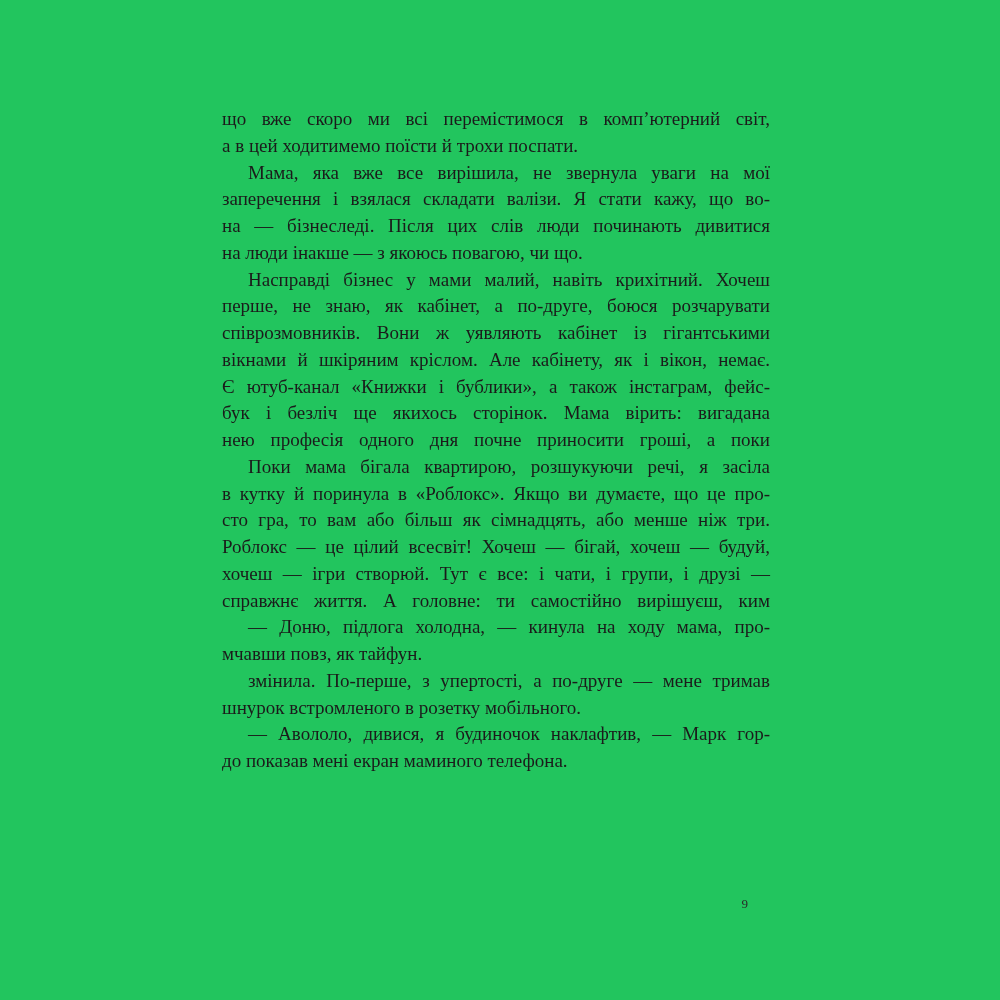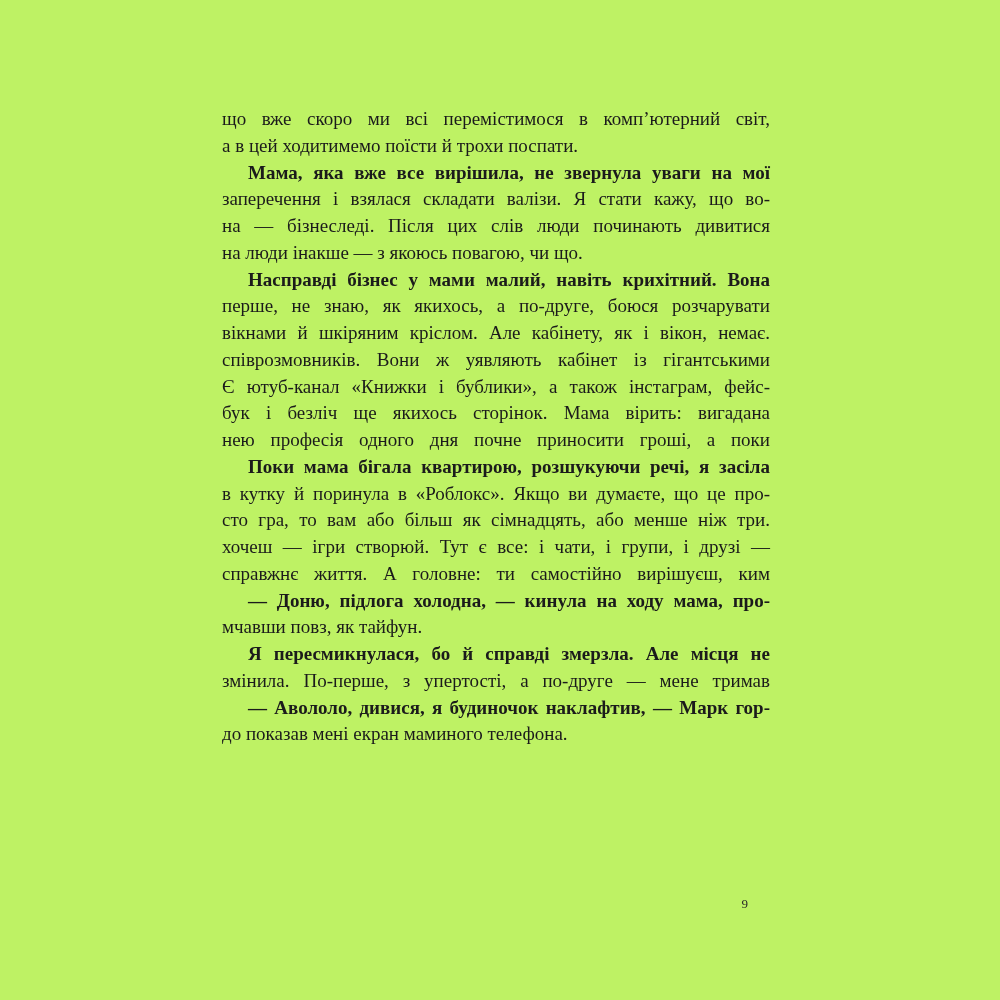--- a/index.html
+++ b/index.html
@@ -4,21 +4,21 @@
 <style>
   html, body {
     margin: 0;
     padding: 0;
     background: #ffffff;
   }
   .page {
     position: relative;
     width: 1000px;
     height: 1000px;
-    background: #bef264;
+    background: #22c55e;
     overflow: hidden;
     font-family: "Liberation Serif", "DejaVu Serif", serif;
     color: #1b1b1b;
   }
   .text-block {
     position: absolute;
     left: 222px;
     top: 106px;
     width: 548px;
     font-size: 19px;
@@ -32,21 +32,20 @@
   .line {
     text-align: justify;
     text-align-last: justify;
     white-space: normal;
   }
   .line.last {
     text-align-last: left;
   }
   .paragraph.indent .line:first-child {
     text-indent: 26px;
-    font-weight: bold;
   }
   .page-footer {
     position: absolute;
     left: 222px;
     top: 894px;
     width: 548px;
     text-align: right;
     padding-right: 0;
     box-sizing: border-box;
   }
@@ -67,42 +66,43 @@
         <div class="line">що вже скоро ми всі перемістимося в комп’ютерний світ,</div>
         <div class="line last">а в цей ходитимемо поїсти й трохи поспати.</div>
       </div>
       <div class="paragraph indent">
         <div class="line">Мама, яка вже все вирішила, не звернула уваги на мої</div>
         <div class="line">заперечення і взялася складати валізи. Я стати кажу, що во-</div>
         <div class="line">на — бізнеследі. Після цих слів люди починають дивитися</div>
         <div class="line last">на люди інакше — з якоюсь повагою, чи що.</div>
       </div>
       <div class="paragraph indent">
-        <div class="line">Насправді бізнес у мами малий, навіть крихітний. Вона</div>
-        <div class="line">перше, не знаю, як якихось, а по-друге, боюся розчарувати</div>
+        <div class="line">Насправді бізнес у мами малий, навіть крихітний. Хочеш</div>
+        <div class="line">перше, не знаю, як кабінет, а по-друге, боюся розчарувати</div>
+        <div class="line">співрозмовників. Вони ж уявляють кабінет із гігантськими</div>
         <div class="line">вікнами й шкіряним кріслом. Але кабінету, як і вікон, немає.</div>
-        <div class="line">співрозмовників. Вони ж уявляють кабінет із гігантськими</div>
         <div class="line">Є ютуб-канал «Книжки і бублики», а також інстаграм, фейс-</div>
         <div class="line">бук і безліч ще якихось сторінок. Мама вірить: вигадана</div>
         <div class="line">нею професія одного дня почне приносити гроші, а поки</div>
       </div>
       <div class="paragraph indent">
         <div class="line">Поки мама бігала квартирою, розшукуючи речі, я засіла</div>
         <div class="line">в кутку й поринула в «Роблокс». Якщо ви думаєте, що це про-</div>
         <div class="line">сто гра, то вам або більш як сімнадцять, або менше ніж три.</div>
+        <div class="line">Роблокс — це цілий всесвіт! Хочеш — бігай, хочеш — будуй,</div>
         <div class="line">хочеш — ігри створюй. Тут є все: і чати, і групи, і друзі —</div>
         <div class="line">справжнє життя. А головне: ти самостійно вирішуєш, ким</div>
       </div>
       <div class="paragraph indent">
         <div class="line">— Доню, підлога холодна, — кинула на ходу мама, про-</div>
         <div class="line last">мчавши повз, як тайфун.</div>
       </div>
       <div class="paragraph indent">
-        <div class="line">Я пересмикнулася, бо й справді змерзла. Але місця не</div>
         <div class="line">змінила. По-перше, з упертості, а по-друге — мене тримав</div>
+        <div class="line last">шнурок встромленого в розетку мобільного.</div>
       </div>
       <div class="paragraph indent">
         <div class="line">— Авололо, дивися, я будиночок наклафтив, — Марк гор-</div>
         <div class="line last">до показав мені екран маминого телефона.</div>
       </div>
     </div>
   <div class="page-footer">
     <span class="page-number">9</span>
   </div>
 </div>

